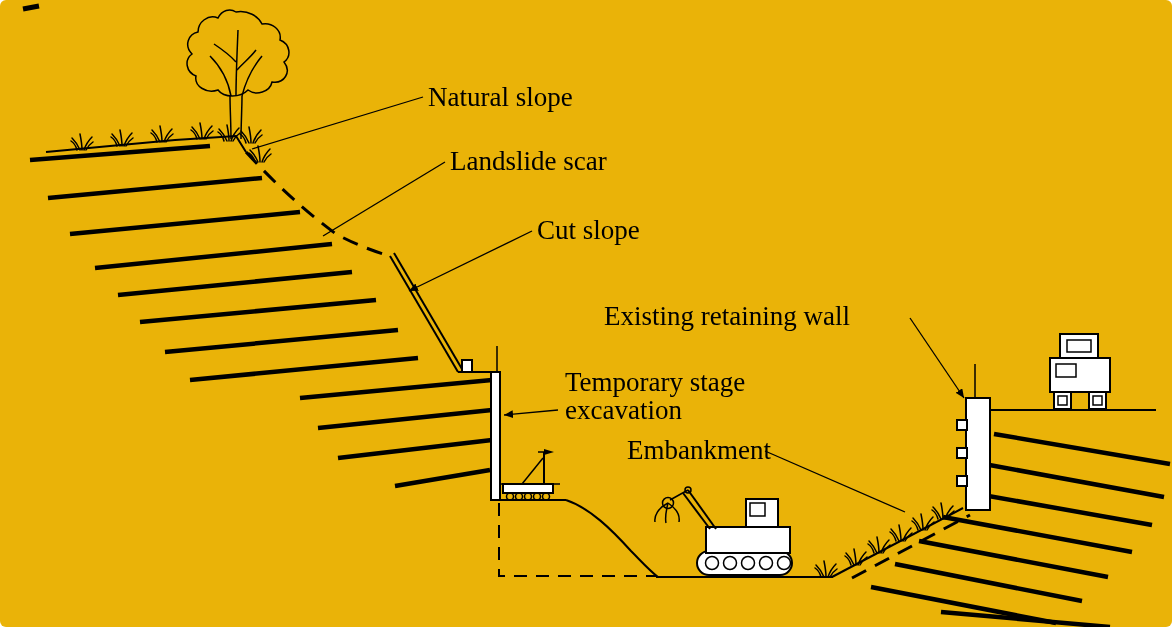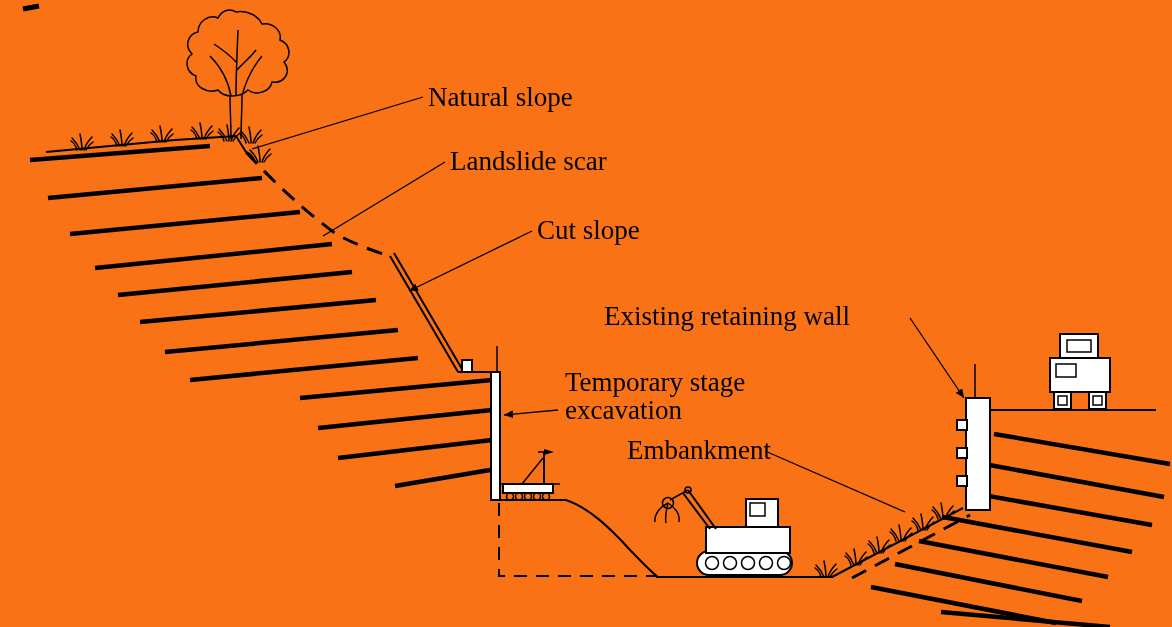--- a/index.html
+++ b/index.html
@@ -1,16 +1,16 @@
 <!DOCTYPE html>
 <html><head>
 <meta charset="utf-8">
 <style>
   html,body{margin:0;padding:0;background:#ffffff;}
-  .stage{position:relative;width:1172px;height:627px;background:#f97316;overflow:hidden;}
+  .stage{position:relative;width:1172px;height:627px;background:#eab308;overflow:hidden;border-radius:6px;}
   svg{display:block;}
   text{font-family:"Liberation Serif","DejaVu Serif",serif;font-size:27px;fill:#000;}
   .s2{stroke:#000;stroke-width:2;fill:none;}
   .s15{stroke:#000;stroke-width:1.5;fill:none;}
   .nail{stroke:#000;stroke-width:4.5;fill:none;}
   .dash{stroke:#000;stroke-width:3;fill:none;stroke-dasharray:16 10;}
   .dashthin{stroke:#000;stroke-width:2;fill:none;stroke-dasharray:13 9;}
   .leader{stroke:#000;stroke-width:1.3;fill:none;}
   .wh{fill:#ffffff;stroke:#000;stroke-width:2;}
   .grassln{stroke:#000;stroke-width:1.5;fill:none;stroke-linecap:round;}

